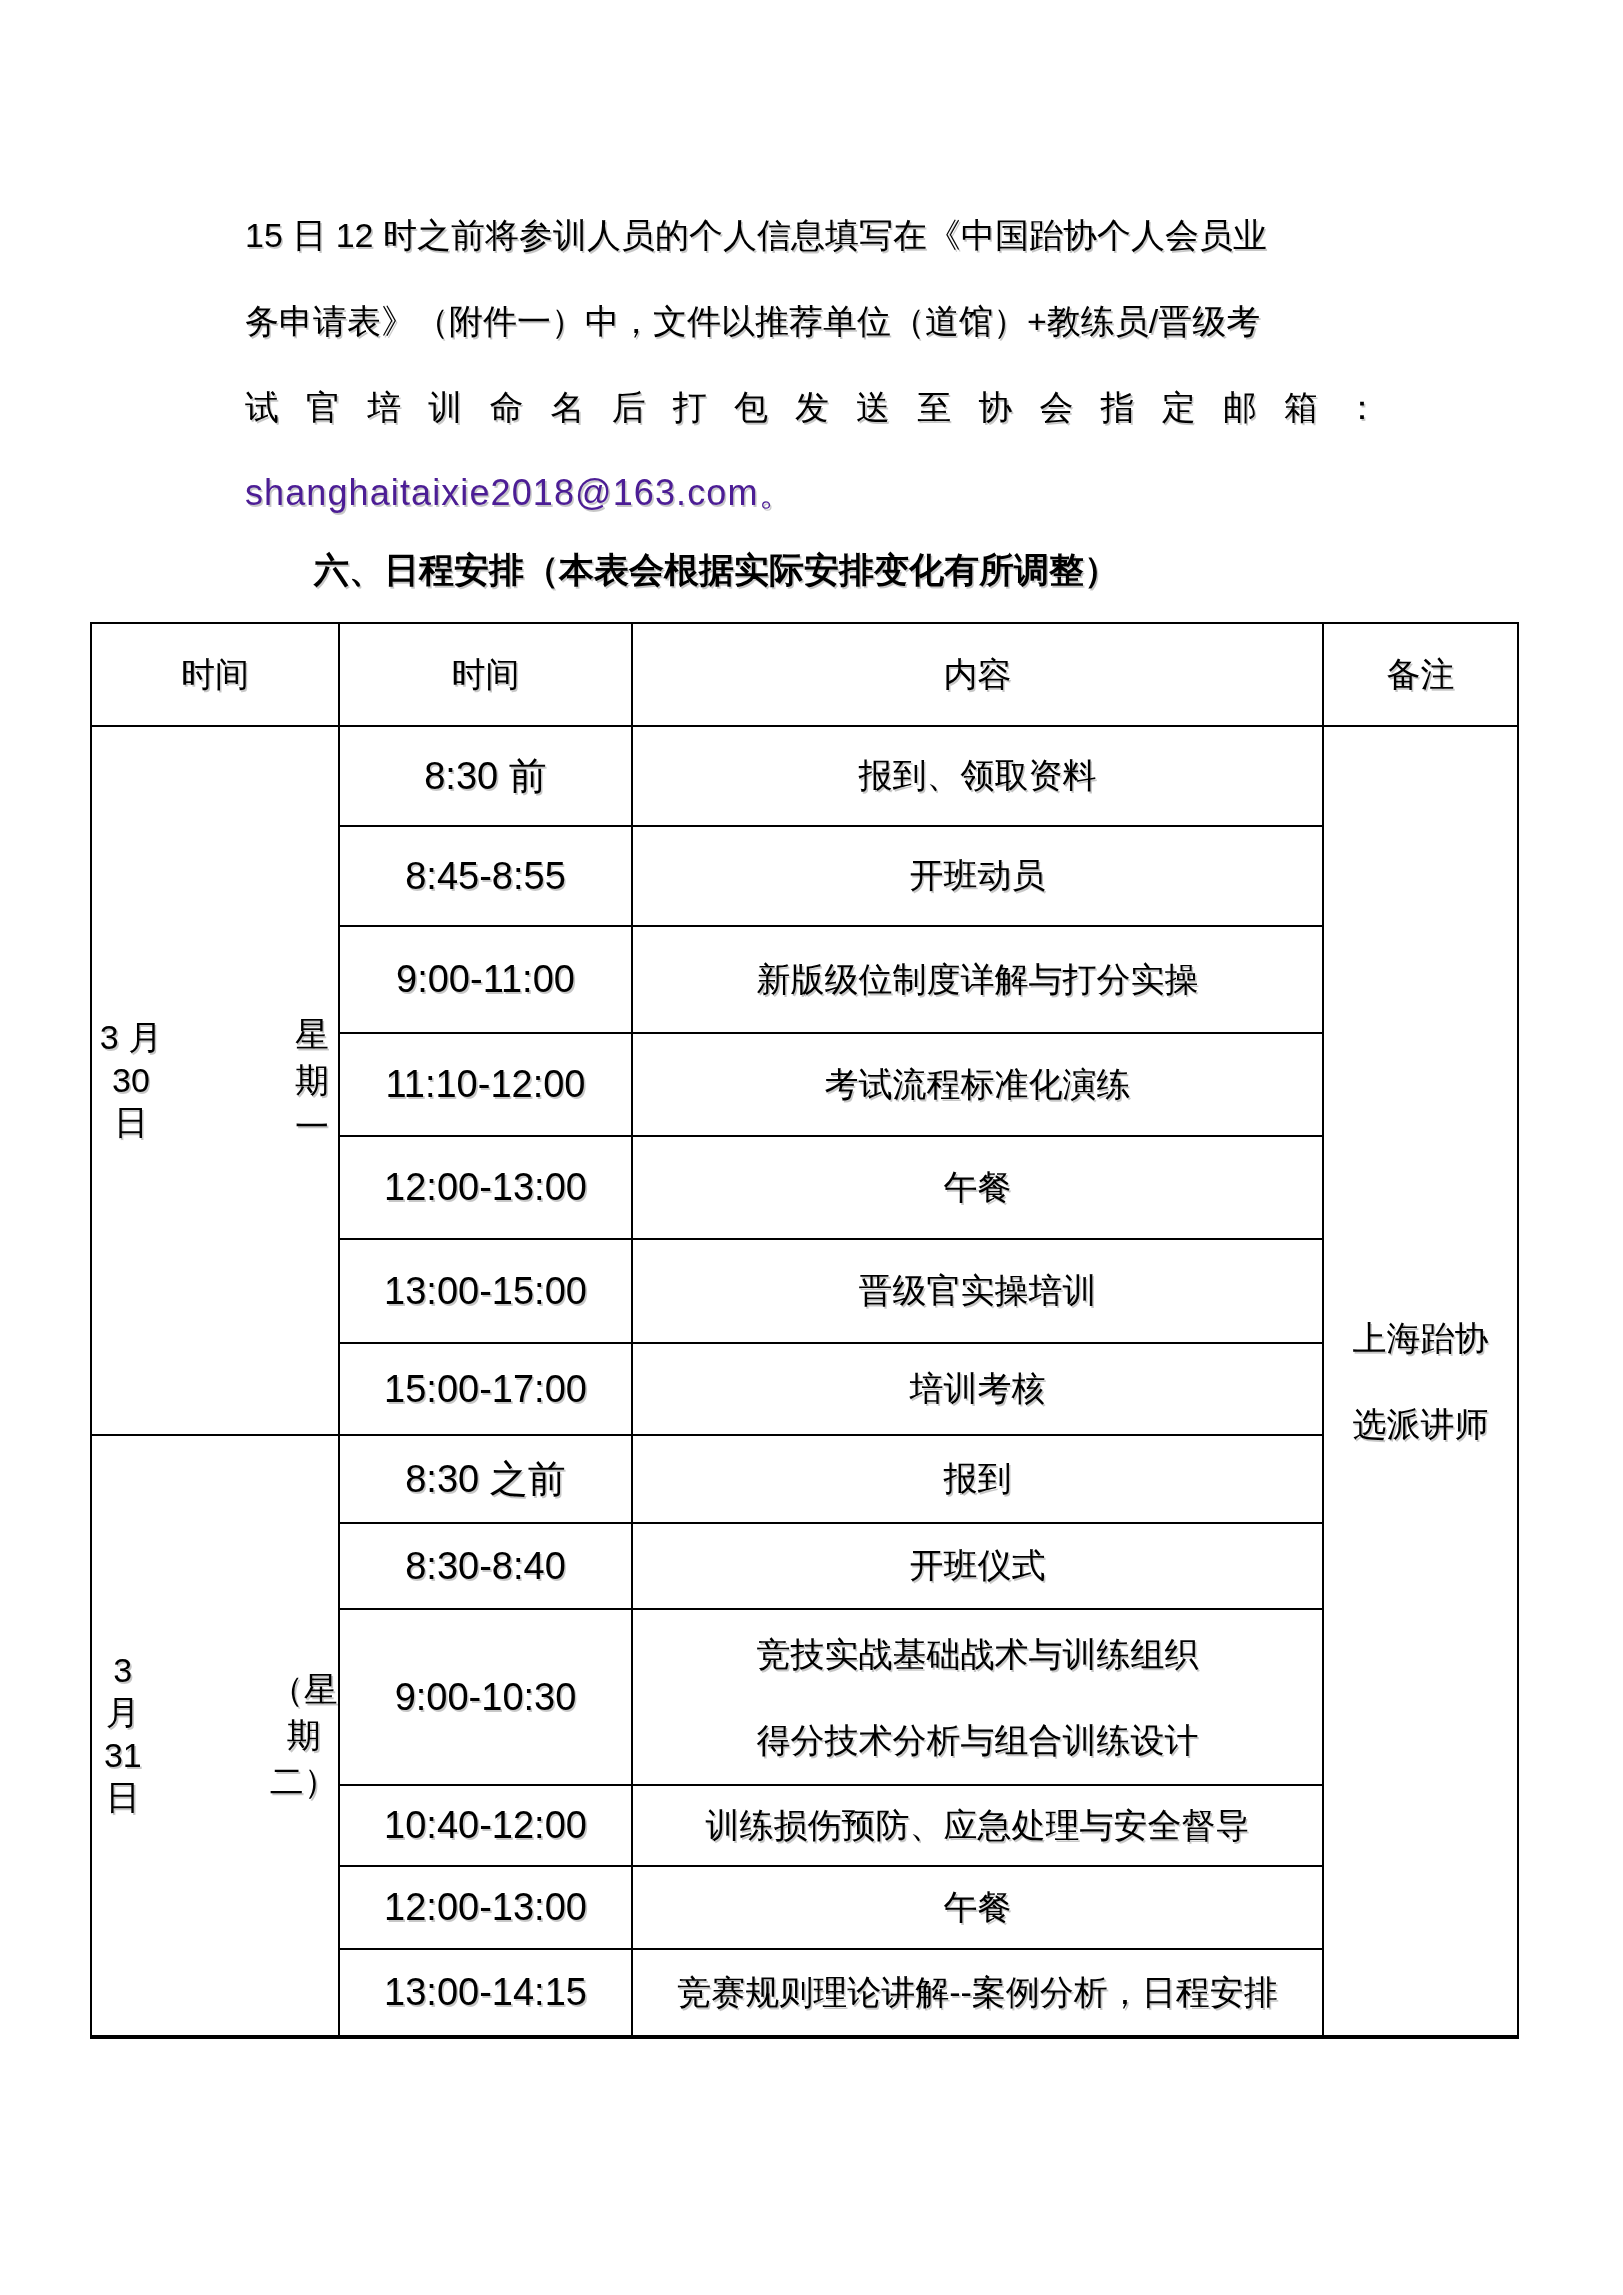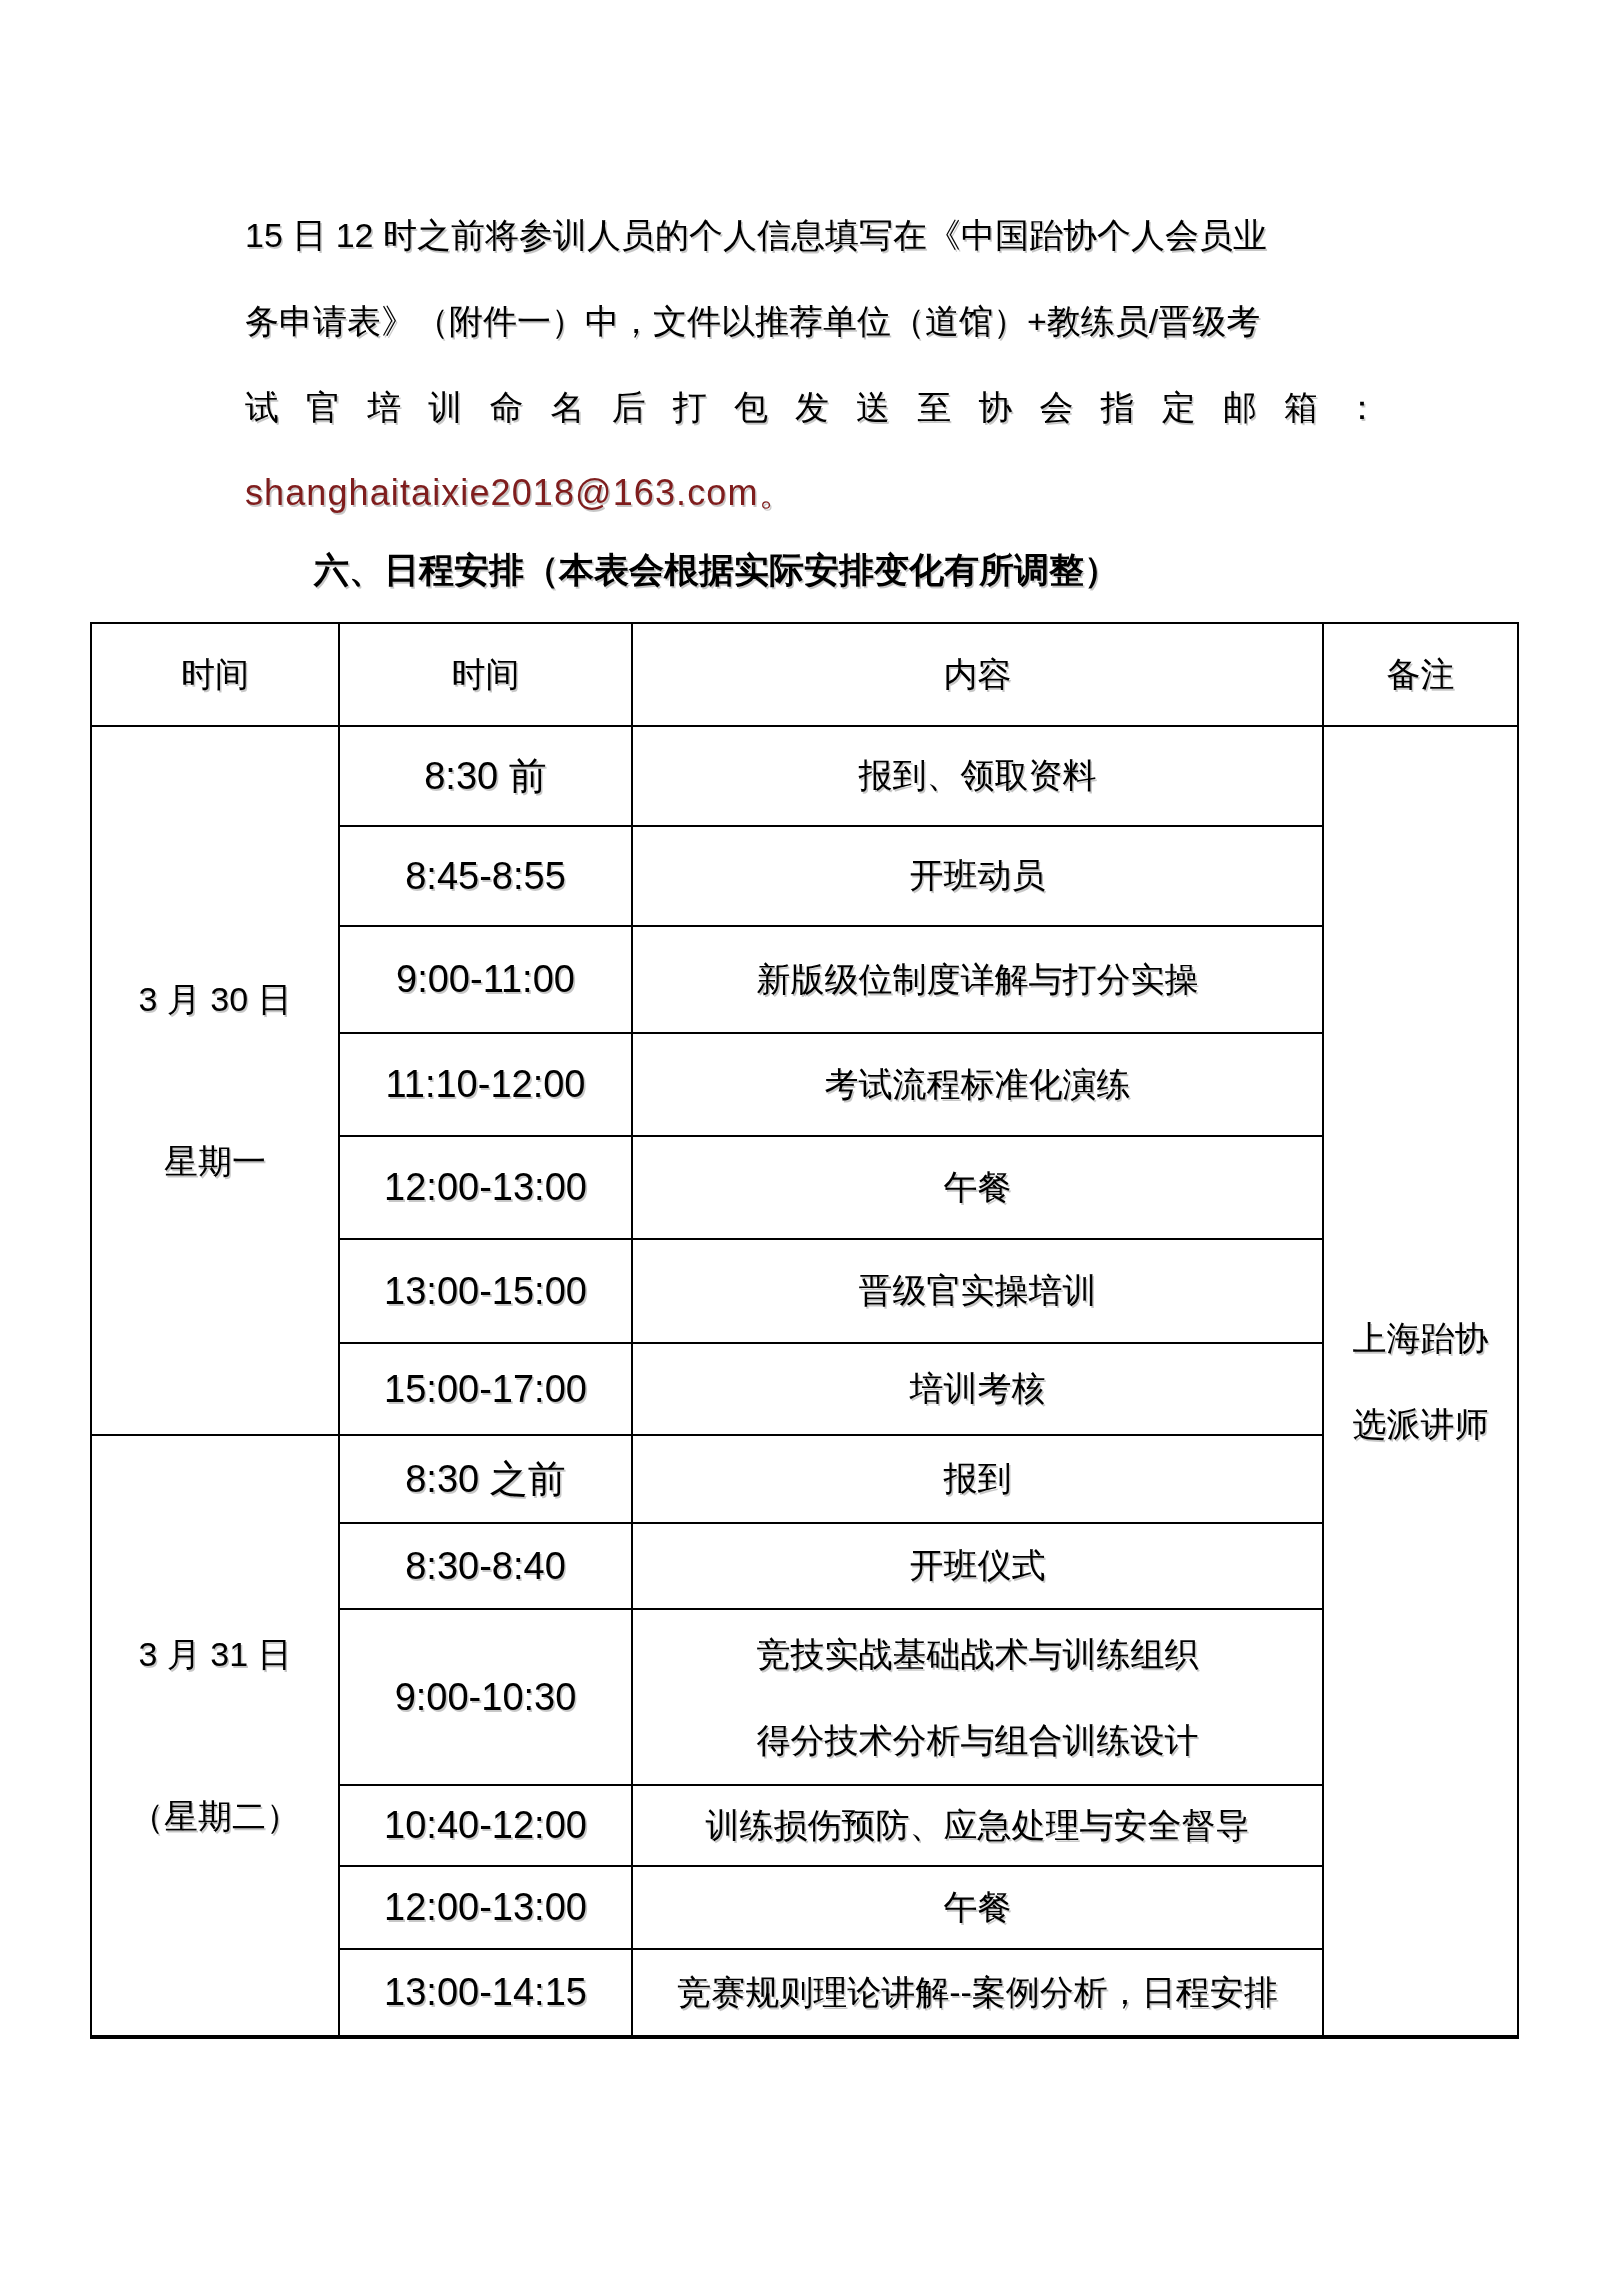--- a/index.html
+++ b/index.html
@@ -17,21 +17,21 @@
     position:absolute;left:245px;top:192px;width:1134px;
     font-size:34px;line-height:86px;white-space:nowrap;
   }
   .para .line{height:86px;}
   .para .justified{
     white-space:normal;
     text-align:justify;
     text-align-last:justify;
   }
   .para .email{
-    color:#7f1d1d;
+    color:#4c1d95;
     font-size:36px;
     letter-spacing:1.1px;
   }
   
   .heading{
     position:absolute;left:245px;top:534px;width:1254px;
     padding-left:69px;
     font-size:35px;font-weight:bold;line-height:71px;
     white-space:nowrap;
   }
@@ -50,21 +50,21 @@
     padding:0;
     overflow:hidden;
   }
   table.sched{border:2.2px solid #000;border-bottom:4.4px solid #000;}
   tr.hdr td{border-bottom:2.7px solid #000;}
   td.day-end{border-bottom:2.7px solid #000 !important;}
   td.time{font-size:38px;white-space:nowrap;}
   td.content{font-size:34px;white-space:nowrap;}
   td.datecell{font-size:34px;}
   .datewrap{
-    display:flex;flex-direction:column;align-items:center;justify-content:center;
+    display:flex;flex-direction:row;align-items:center;justify-content:center;
     gap:116px;height:100%;text-align:center;
   }
   td.remark{font-size:34px;line-height:86px;}
   .two-line div{line-height:86px;}
 </style>
 </head>
 <body>
 
 <div class="page">
 

